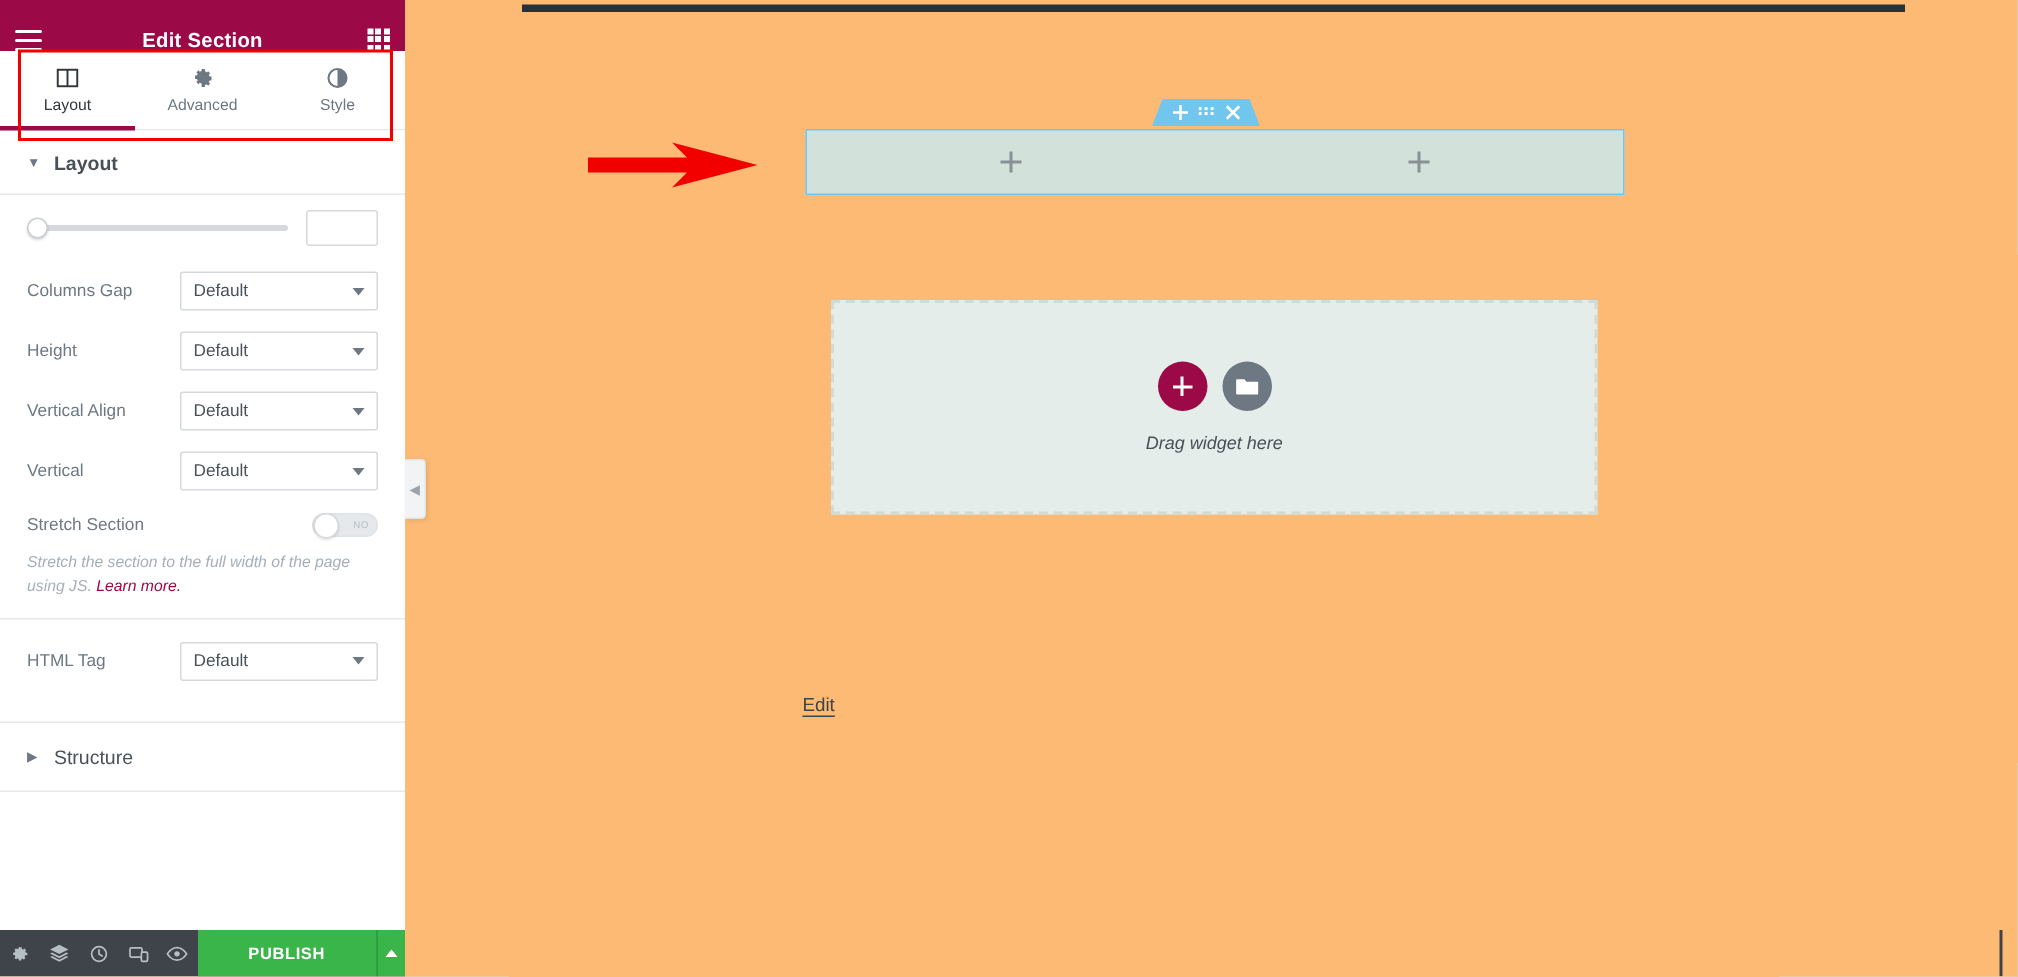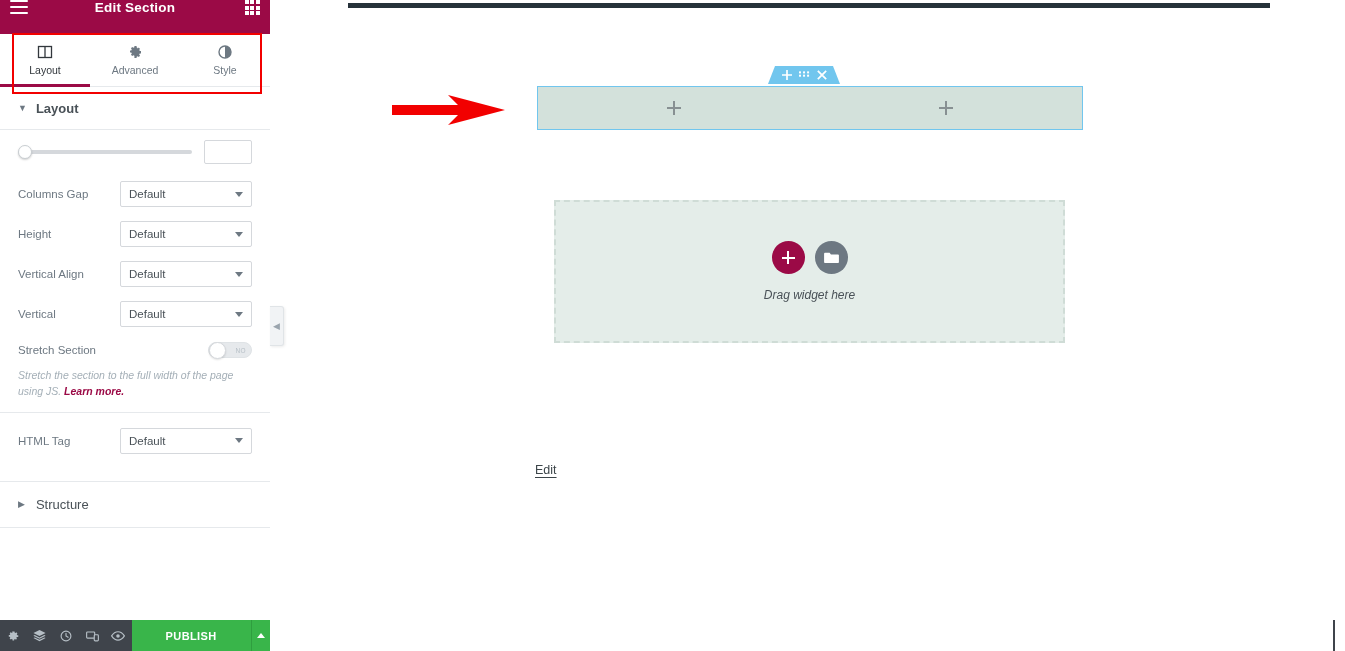--- a/index.html
+++ b/index.html
@@ -18,21 +18,21 @@
   .panel {
     position: absolute; left: 0; top: 0;
     width: 270px; height: 651px;
     background: #ffffff;
     display: flex; flex-direction: column;
     z-index: 20;
   }
 
   .panel-header {
     height: 34px; background: #9b0a46;
-    display: flex; align-items: flex-start; justify-content: space-between;
+    display: flex; align-items: flex-end; justify-content: space-between;
     padding: 0 10px; flex: 0 0 34px;
   }
   .panel-title {
     color: #ffffff; font-size: 13.5px; font-weight: bold;
     letter-spacing: .2px;
     position: absolute; left: 0; right: 0; text-align: center;
     pointer-events: none;
   }
   .hamburger { width: 18px; height: 14px; display: flex; flex-direction: column;
     justify-content: space-between; cursor: pointer; z-index: 2;}
@@ -132,21 +132,21 @@
   }
   .switch .sw-label {
     position: absolute; right: 5px; font-size: 6.5px; color: #b6bfc6; letter-spacing: .4px;
   }
 
   .desc {
     padding: 2px 18px 12px 18px; font-size: 10.5px; line-height: 1.5;
     color: #a4afb7; font-style: italic;
     border-bottom: 1px solid #e6e9ec; margin-bottom: 8px;
   }
-  .desc a { color: #9b0a46; font-weight: bold; text-decoration: none; font-style: italic; }
+  .desc a { color: #9b0a46; font-weight: normal; text-decoration: none; font-style: italic; }
 
   .structure-head {
     display: flex; align-items: center; gap: 11px;
     padding: 15px 18px; border-top: 1px solid #e6e9ec; border-bottom: 1px solid #e6e9ec;
     cursor: pointer; background: #fff;
   }
   .structure-head .caret-r { color: #6d7882; font-size: 9px; }
   .structure-head .stitle { font-size: 13px; color: #495157; font-weight: normal; }
 
   .panel-filler { background: #e6e9ec; flex: 1; position: relative; }
@@ -183,21 +183,21 @@
     background: #f1f3f5; border: 1px solid #e0e4e7; border-left: none;
     border-radius: 0 3px 3px 0; display: flex; align-items: center;
     justify-content: center; cursor: pointer; z-index: 21;
     box-shadow: 1px 1px 3px rgba(0,0,0,.08);
   }
   .collapse-handle .chev { color: #9aa4ad; font-size: 9px; }
 
   
   .canvas {
     position: absolute; left: 270px; top: 0; right: 0; bottom: 0;
-    background: #ffffff; overflow: hidden;
+    background: #fdba74; overflow: hidden;
   }
   .top-bar {
     position: absolute; left: 78px; top: 3px; width: 922px; height: 5px;
     background: #26323a;
   }
   .right-rule {
     position: absolute; left: 1063px; top: 620px; width: 2px; height: 31px;
     background: #3f444b;
   }
 

